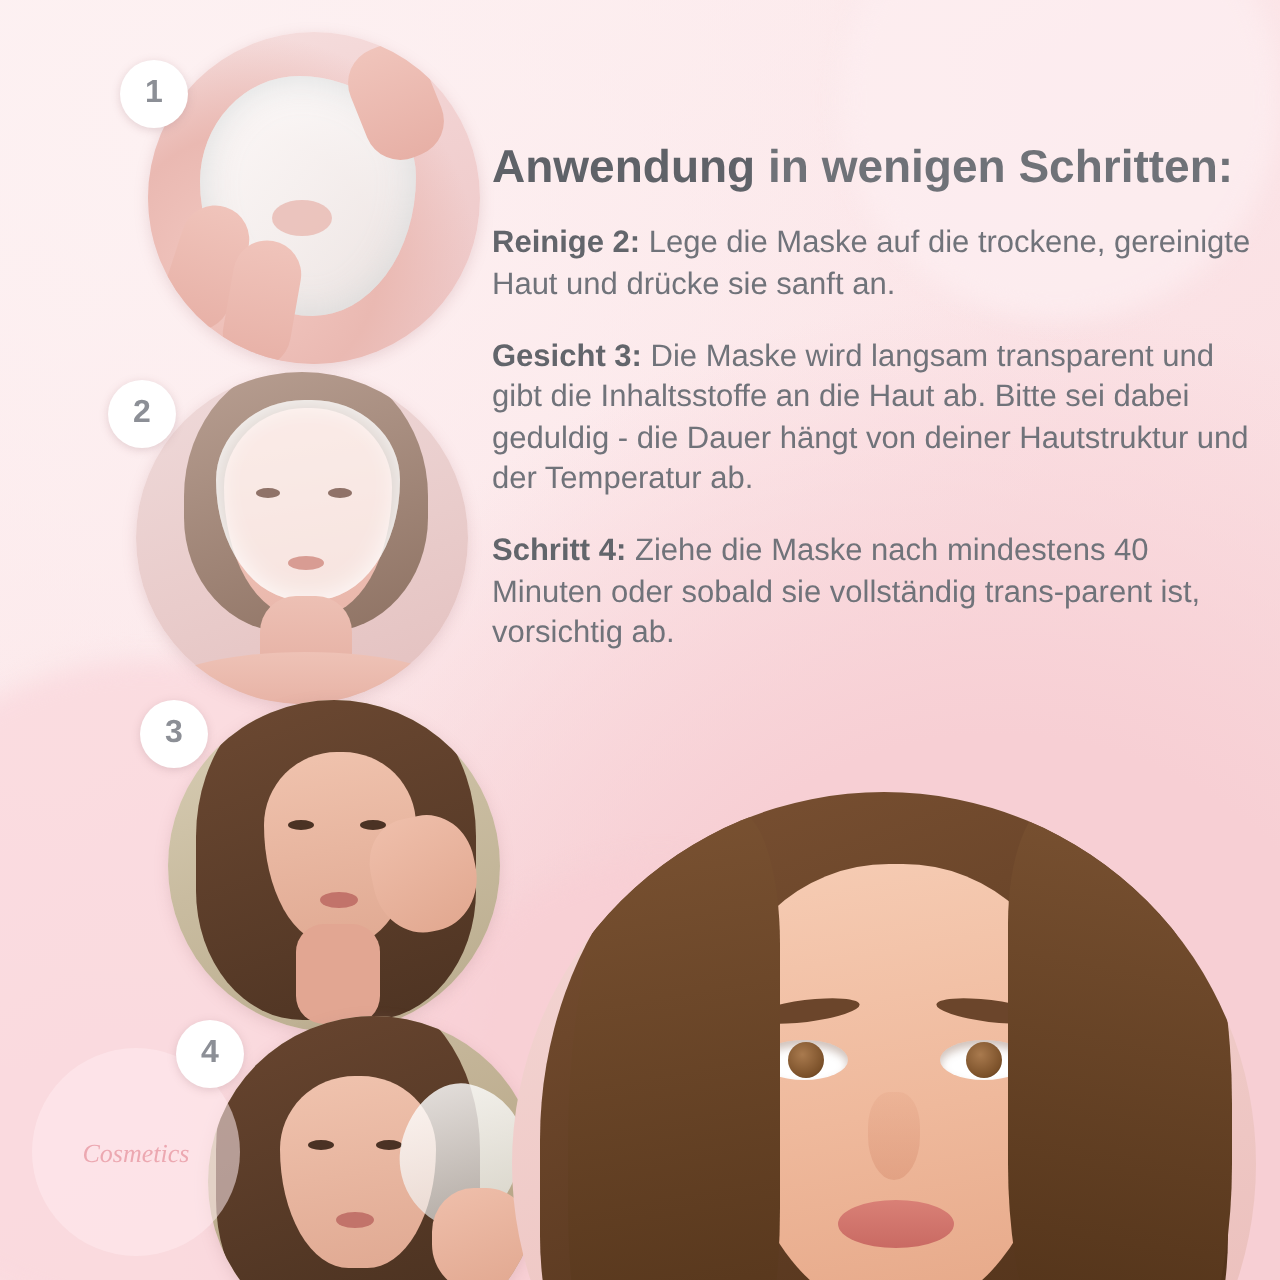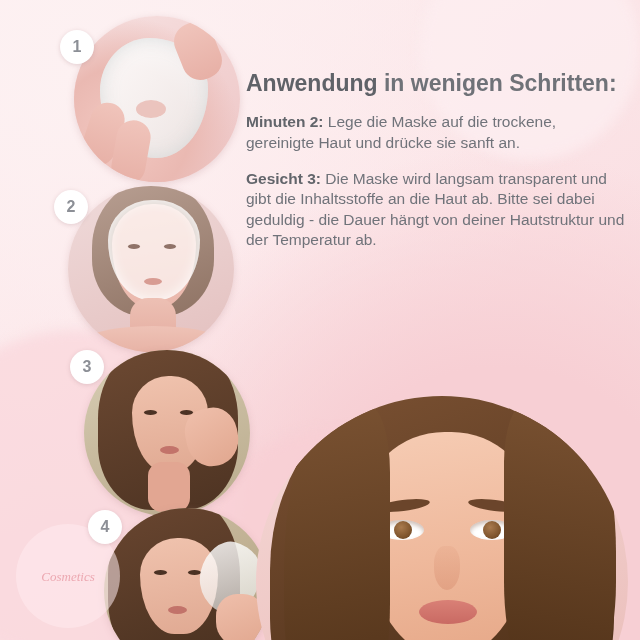--- a/index.html
+++ b/index.html
@@ -434,24 +434,25 @@
   </div>
 
   <div class="logo">
     <div class="sub">Cosmetics</div>
   </div>
 
   <div class="text-col">
     <h1 class="headline"><span class="strong">Anwendung</span><span> in wenigen Schritten:</span></h1>
 
 
-    <p class="step"><span class="label">Minuten 2:</span><span> Lege die Maske auf die trockene, gereinigte Haut und drücke sie sanft an.</span></p>
+    <p class="step"><span class="label">Reinige 2:</span><span> Lege die Maske auf die trockene, gereinigte Haut und drücke sie sanft an.</span></p>
 
     <p class="step"><span class="label">Gesicht 3:</span><span> Die Maske wird langsam transparent und gibt die Inhaltsstoffe an die Haut ab. Bitte sei dabei geduldig - die Dauer hängt von deiner Hautstruktur und der Temperatur ab.</span></p>
 
+    <p class="step"><span class="label">Schritt 4:</span><span> Ziehe die Maske nach mindestens 40 Minuten oder sobald sie vollständig trans-parent ist, vorsichtig ab.</span></p>
   </div>
 
 
   <div class="hero">
     <div class="hair-back"></div>
     <div class="face"></div>
     <div class="brow l"></div>
     <div class="brow r"></div>
     <div class="eye l"></div>
     <div class="eye r"></div>

